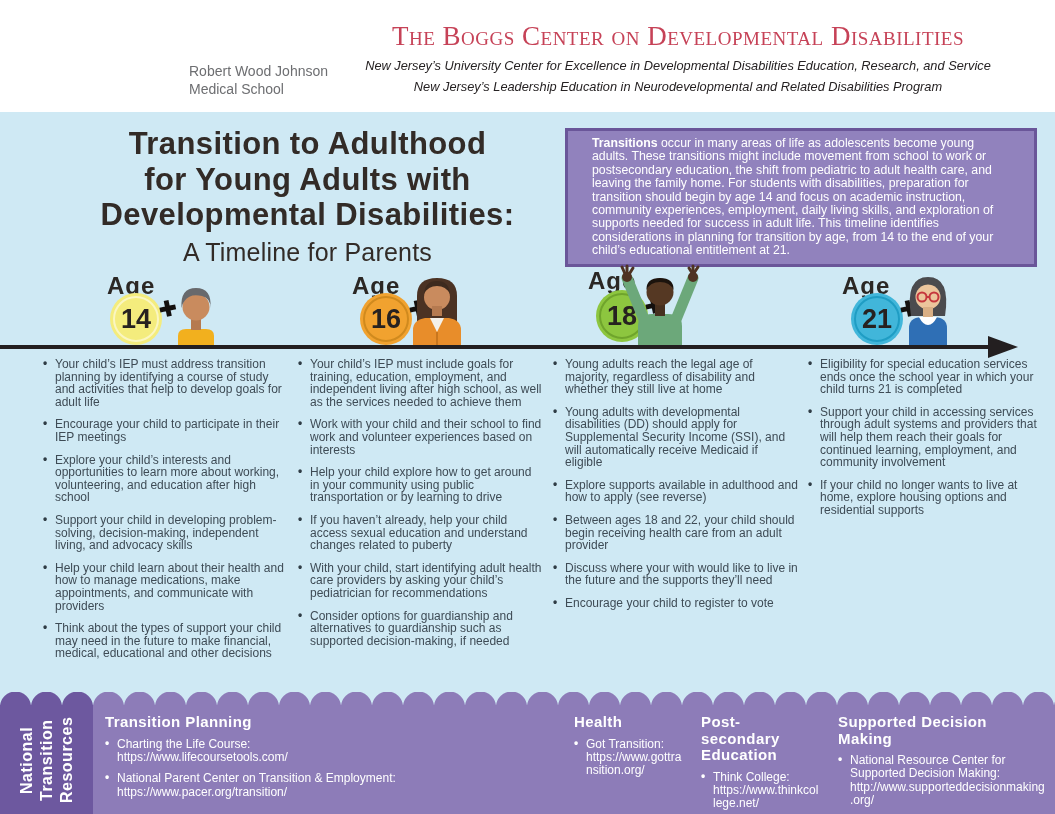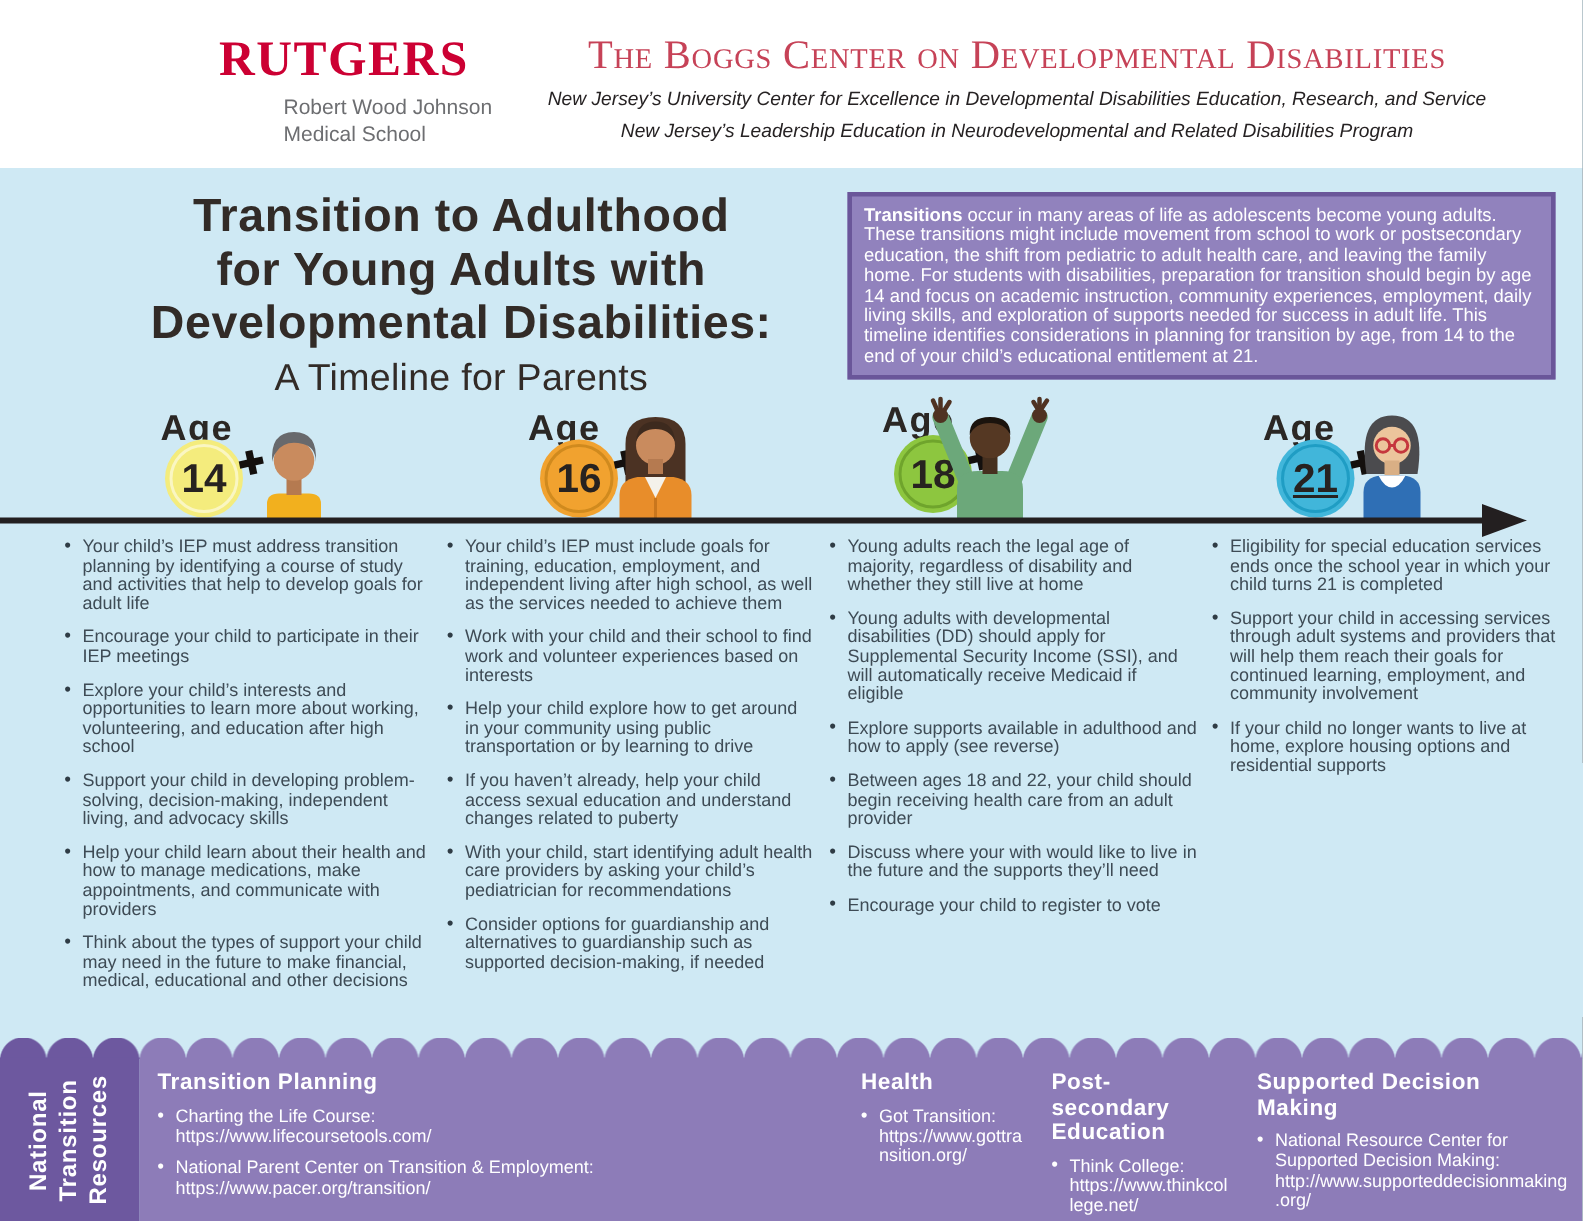--- a/index.html
+++ b/index.html
@@ -13,33 +13,33 @@
   .boggs{position:absolute;left:328px;top:22px;width:700px;text-align:center;}
   .boggs-title{font-family:"Liberation Serif",serif;font-variant:small-caps;font-size:27px;
                color:#c64257;letter-spacing:.5px;line-height:1.1;}
   .boggs-sub{font-style:italic;font-size:12.8px;color:#262223;line-height:1.55;margin-top:4px;}
   
   .title-block{position:absolute;left:55px;top:126px;width:505px;text-align:center;color:#322b27;}
   .title-line{font-size:31px;font-weight:bold;letter-spacing:.4px;line-height:1.15;}
   .title-sub{font-size:25px;margin-top:5px;letter-spacing:.2px;}
   
   .intro{position:absolute;left:565px;top:128px;width:472px;box-sizing:border-box;background:#9182bd;
-         border:3px solid #6a5699;padding:6px 8px;color:#ffffff;font-size:12.3px;line-height:13.4px;}
+         border:3px solid #6a5699;padding:6px 24px;color:#ffffff;font-size:12.3px;line-height:13.4px;}
   .intro b{font-weight:bold;}
   
   .age-label{position:absolute;font-size:24px;font-weight:bold;color:#2b2724;letter-spacing:1px;}
   .badge{position:absolute;width:52px;height:52px;border-radius:50%;display:flex;align-items:center;
          justify-content:center;font-size:27px;font-weight:bold;color:#272220;}
   .badge .ring{position:absolute;inset:3px;border-radius:50%;border:2px solid transparent;}
   .badge .plus{position:absolute;right:-15px;top:4px;font-size:21px;font-weight:bold;color:#14100e;
                transform:rotate(-12deg);}
   .b14{background:#f4ec7d;align-items:center;} .b14 .ring{border-color:#faf6c2;}
   .b16{background:#f1a22f;} .b16 .ring{border-color:#d08a1e;}
   .b18{background:#8dc63f;} .b18 .ring{border-color:#6fa42c;}
-  .b21{background:#41b6da;text-decoration:underline;} .b21 .ring{border-color:#1f9dc4;}
+  .b21{background:#41b6da;} .b21 .ring{border-color:#1f9dc4;}
   .person{position:absolute;}
   .tl-line{position:absolute;left:0;top:345px;width:992px;height:4px;background:#231f20;}
   .tl-arrow{position:absolute;left:988px;top:336px;width:0;height:0;
             border-top:11px solid transparent;border-bottom:11px solid transparent;
             border-left:30px solid #231f20;}
   
   .col{position:absolute;top:358px;width:246px;color:#3e4b55;font-size:12px;line-height:12.6px;}
   .bullet{position:relative;padding-left:13px;margin-bottom:10px;}
   .bullet::before{content:"•";position:absolute;left:1px;top:-1px;font-weight:bold;color:#2f3c45;}
   
@@ -61,21 +61,20 @@
   .fitem{position:relative;padding-left:12px;margin-bottom:8px;font-size:12px;line-height:13.4px;}
   .fitem::before{content:"•";position:absolute;left:0;top:-1px;font-weight:bold;}
   .furl{overflow-wrap:anywhere;}
 </style>
 </head>
 <body>
 
 <div class="page">
 
   <div class="header">
-    <div class="rutgers">Rutgers</div>
     <div class="school">Robert Wood Johnson
 Medical School</div>
     <div class="boggs">
       <div class="boggs-title">The Boggs Center on Developmental Disabilities</div>
       <div class="boggs-sub">New Jersey’s University Center for Excellence in Developmental Disabilities Education, Research, and Service</div>
       <div class="boggs-sub" style="margin-top:1px">New Jersey’s Leadership Education in Neurodevelopmental and Related Disabilities Program</div>
     </div>
   </div>
 
   <div class="title-block">

